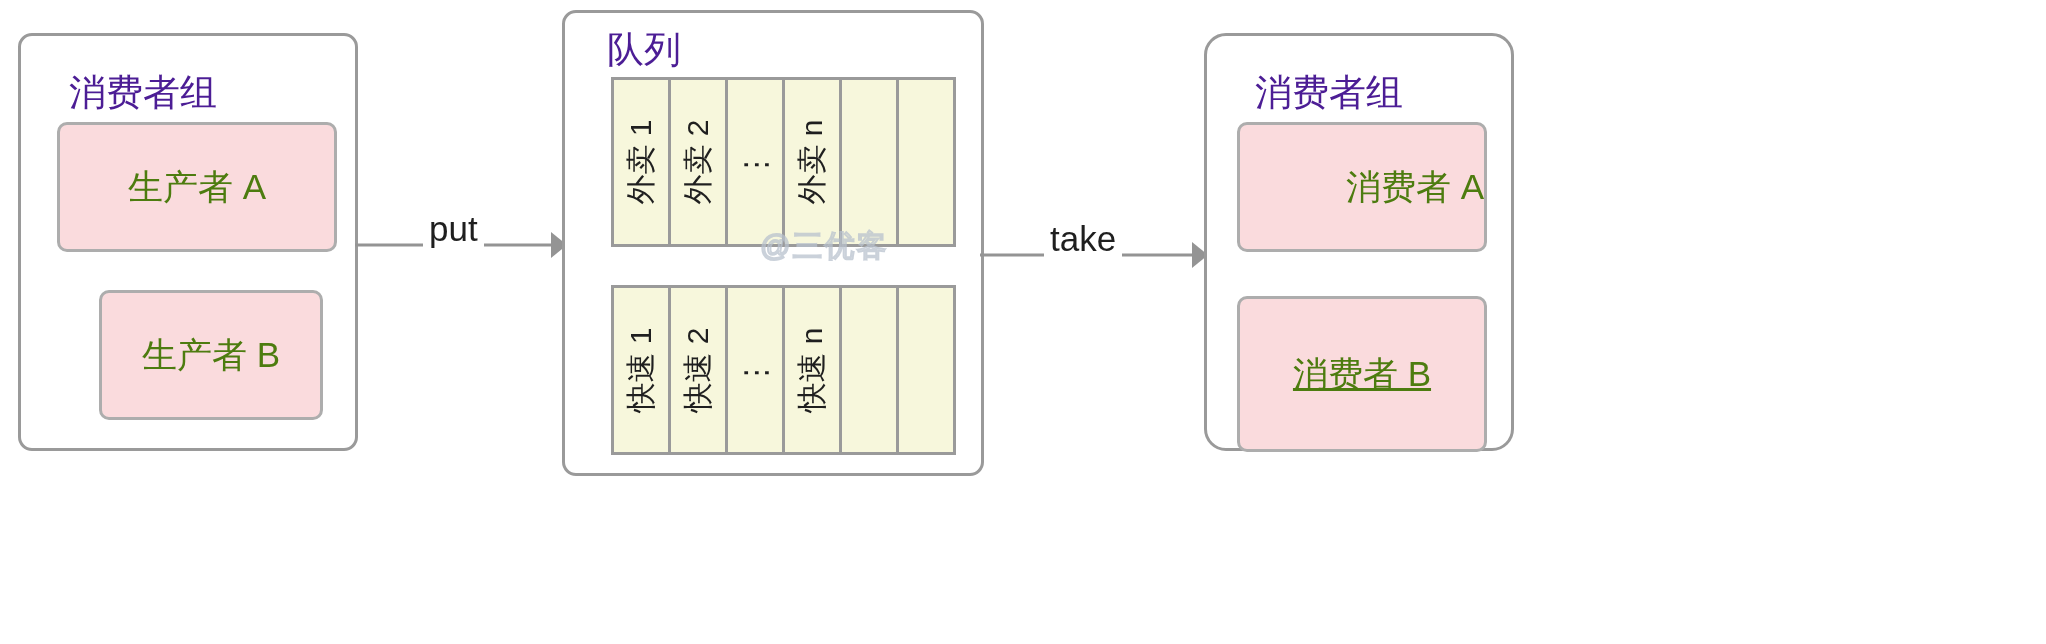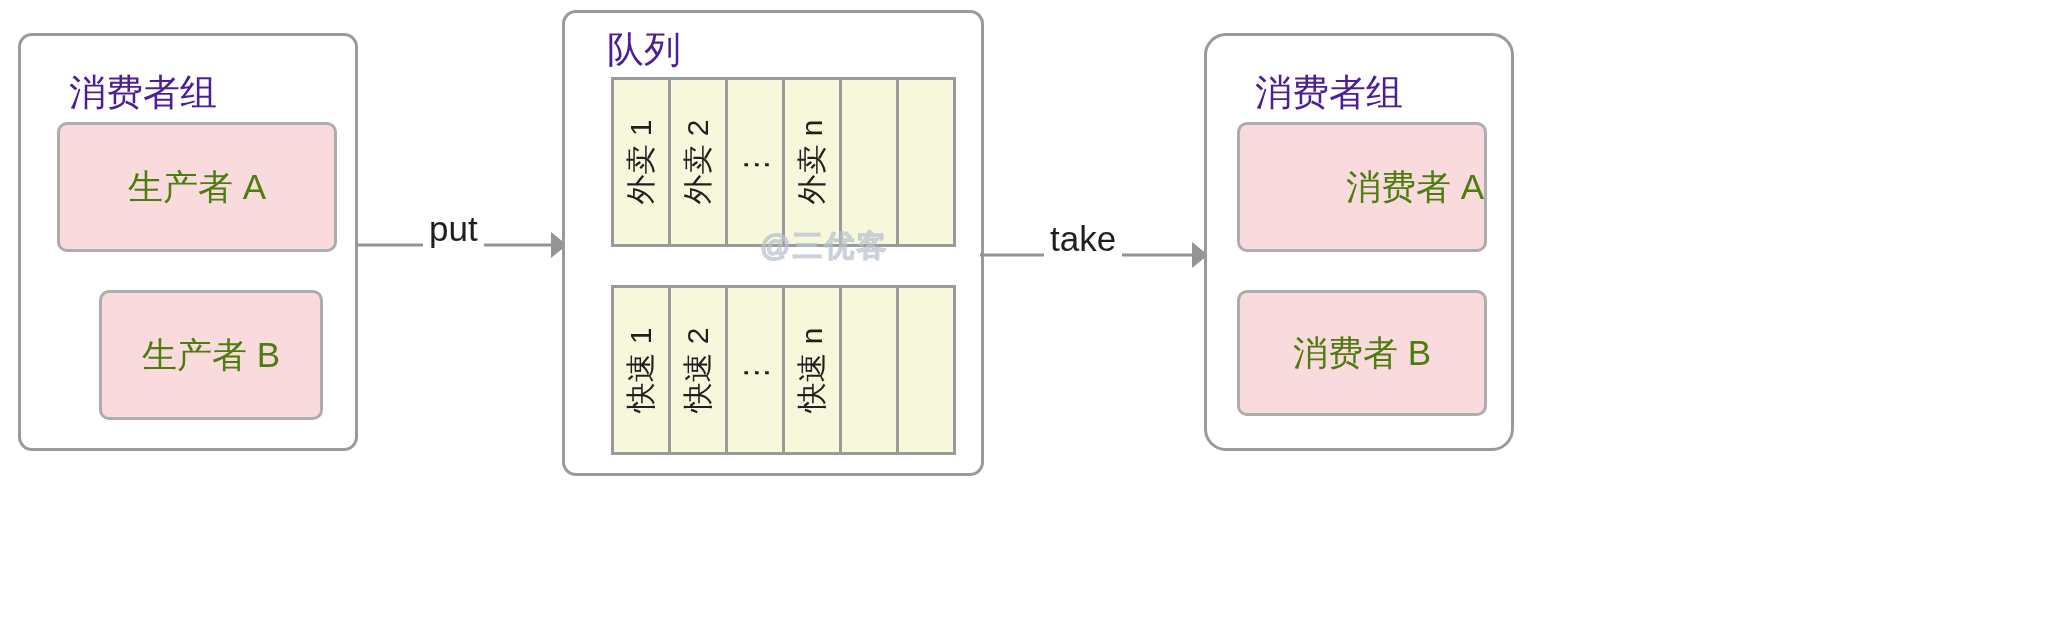--- a/index.html
+++ b/index.html
@@ -56,21 +56,21 @@
   }
 
   
   #producer-group { left: 18px; top: 33px; width: 340px; height: 418px; }
   #producer-a { left: 36px; top: 86px; width: 280px; height: 130px; }
   #producer-b { left: 36px; top: 254px; width: 224px; height: 130px; margin-left: 42px; }
 
   
   #consumer-group { left: 1204px; top: 33px; width: 310px; height: 418px; border-radius: 22px; }
   #consumer-a { left: 30px; top: 86px; width: 250px; height: 130px; justify-content: flex-end; }
-  #consumer-b { left: 30px; top: 254px; width: 250px; height: 126px; }
+  #consumer-b { left: 30px; top: 260px; width: 250px; height: 156px; text-decoration: underline; }
 
   
   #queue-group { left: 562px; top: 10px; width: 422px; height: 466px; }
   #queue-group .group-title { left: 42px; top: 18px; }
 
   .queue-row {
     position: absolute;
     left: 46px;
     display: flex;
     box-sizing: border-box;

